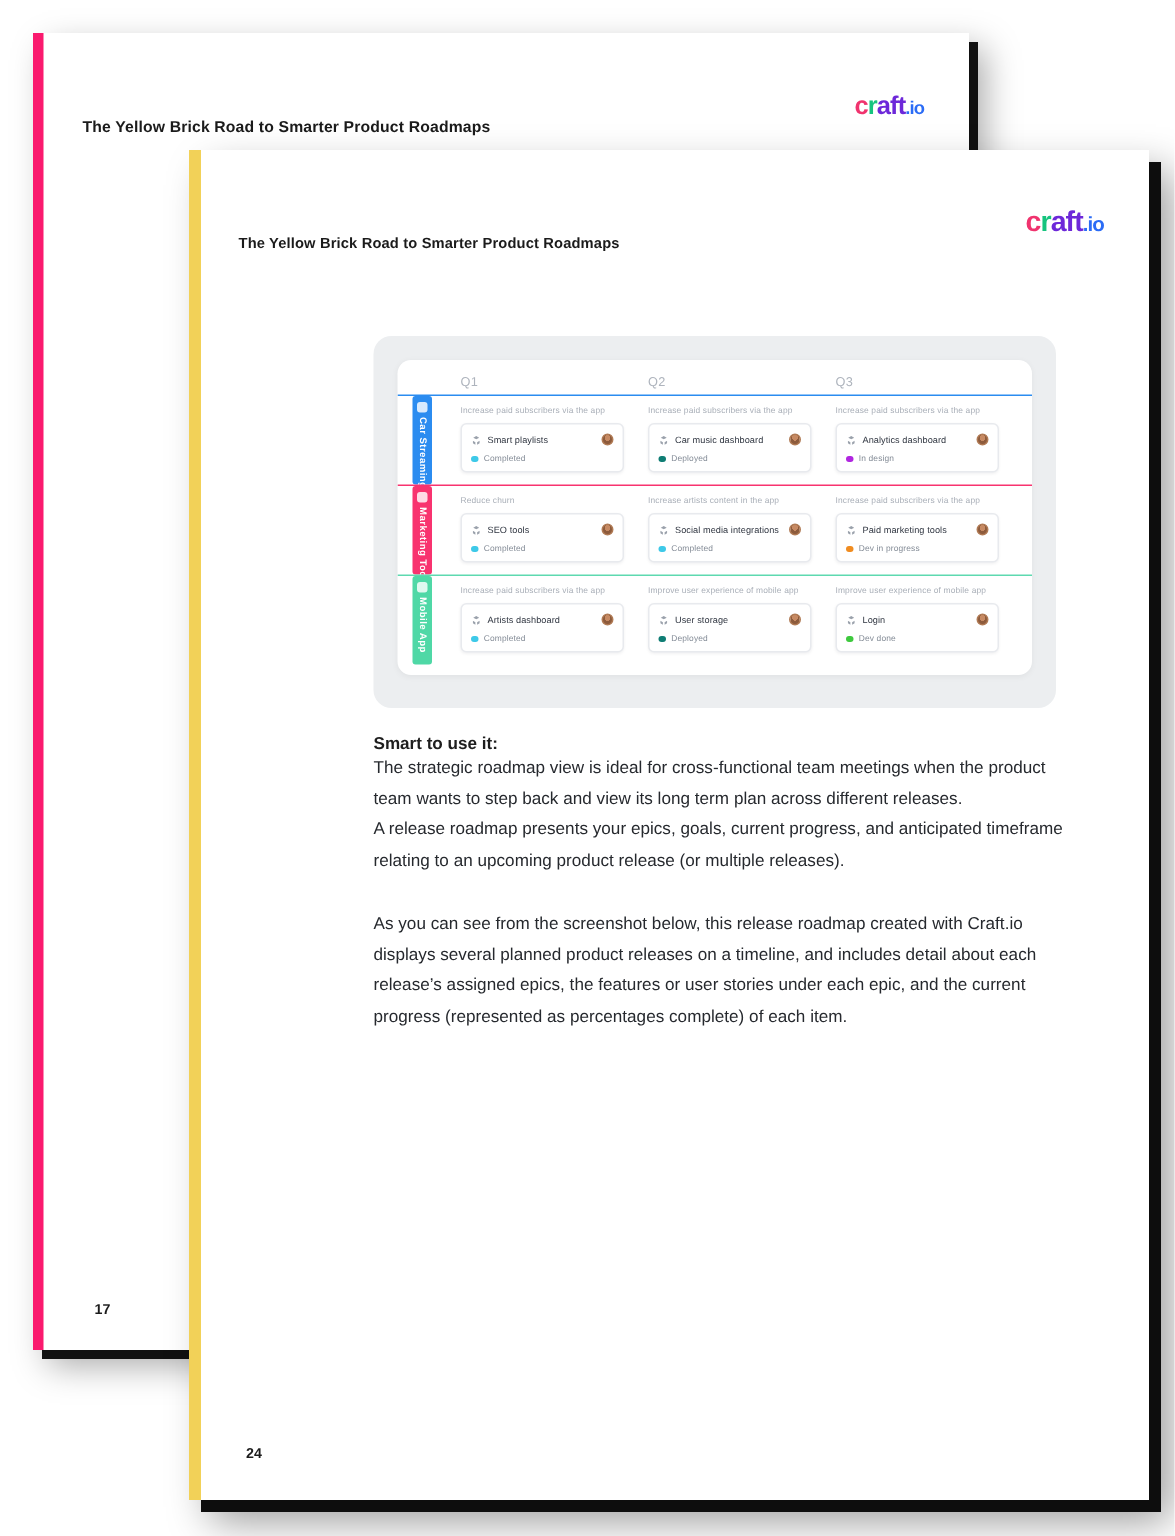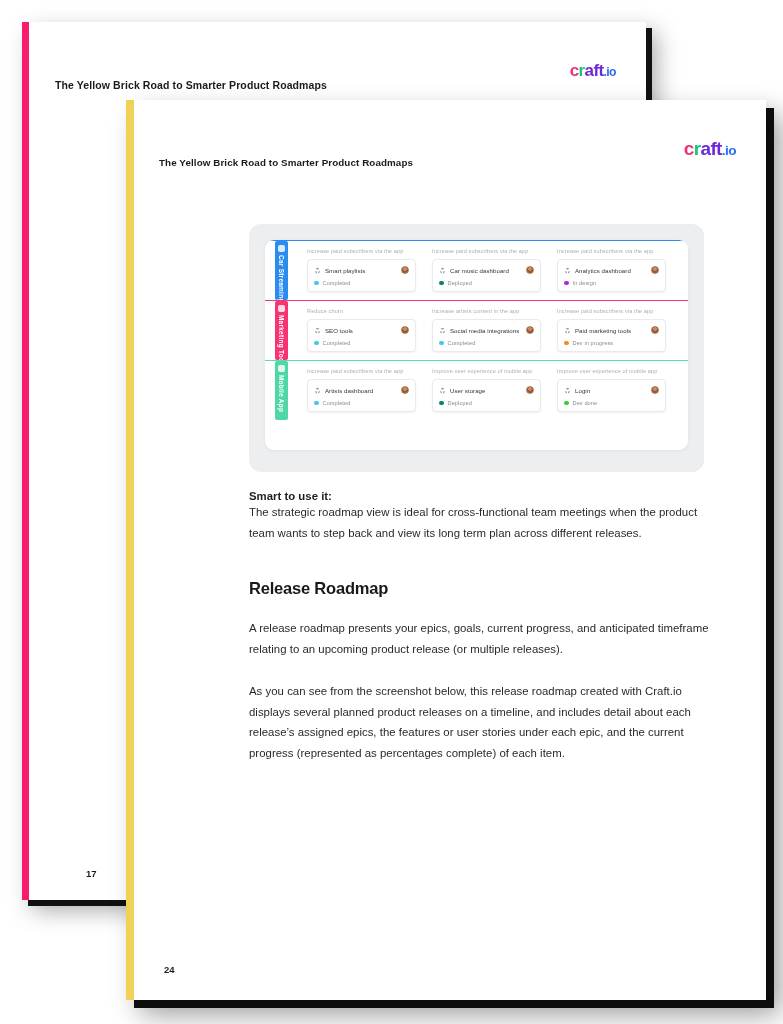--- a/index.html
+++ b/index.html
@@ -148,21 +148,21 @@
   }
   .h2 {
     font-size: 16.5px; font-weight: bold; color: #17191c;
     margin-top: 36px; margin-bottom: 20px; letter-spacing: -0.2px;
   }
   .gap { height: 22px; }
 
   .pagenum {
     position: absolute; font-size: 9.5px; font-weight: bold; color: #1c1c1c;
   }
-  .pagenum.back { left: 64px; bottom: 21px; }
+  .pagenum.back { left: 41px; bottom: 21px; }
   .pagenum.front { left: 38px; bottom: 25px; }
 </style>
 </head>
 <body>
 
 <div class="stage">
 
   <div class="page-back">
     <div class="edge-stripe"></div>
     <div class="doc-header">
@@ -175,20 +175,25 @@
   <div class="page-front">
     <div class="edge-stripe"></div>
 
     <div class="doc-header">
       <div class="doc-title small">The Yellow Brick Road to Smarter Product Roadmaps</div>
       <div class="logo"><span class="c1">c</span><span class="c2">r</span><span class="c3">aft</span><span class="io">.io</span></div>
     </div>
 
     <div class="shot">
       <div class="shot-inner">
+        <div class="quarters">
+          <div class="q-label">Q1</div>
+          <div class="q-label">Q2</div>
+          <div class="q-label">Q3</div>
+        </div>
 
         <div class="rail-wrap">
 
           <div class="row r1">
             <div class="rail">
               <span class="ricon"></span>
               <span class="rlabel">Car Streaming</span>
             </div>
             <div class="cell">
               <div class="cell-goal">Increase paid subscribers via the app</div>
@@ -386,21 +391,20 @@
             </div>
           </div>
 
         </div>
       </div>
     </div>
 
     <div class="prose">
       <div class="lead-label">Smart to use it:</div>
       <div class="body-p">The strategic roadmap view is ideal for cross-functional team meetings when the product team wants to step back and view its long term plan across different releases.</div>
-      <h2 class="h2">Release Roadmap</h2>
       <div class="body-p">A release roadmap presents your epics, goals, current progress, and anticipated timeframe relating to an upcoming product release (or multiple releases).</div>
       <div class="gap"></div>
       <div class="body-p">As you can see from the screenshot below, this release roadmap created with Craft.io displays several planned product releases on a timeline, and includes detail about each release’s assigned epics, the features or user stories under each epic, and the current progress (represented as percentages complete) of each item.</div>
     </div>
 
     <div class="pagenum front">24</div>
   </div>
 
 </div>
 

